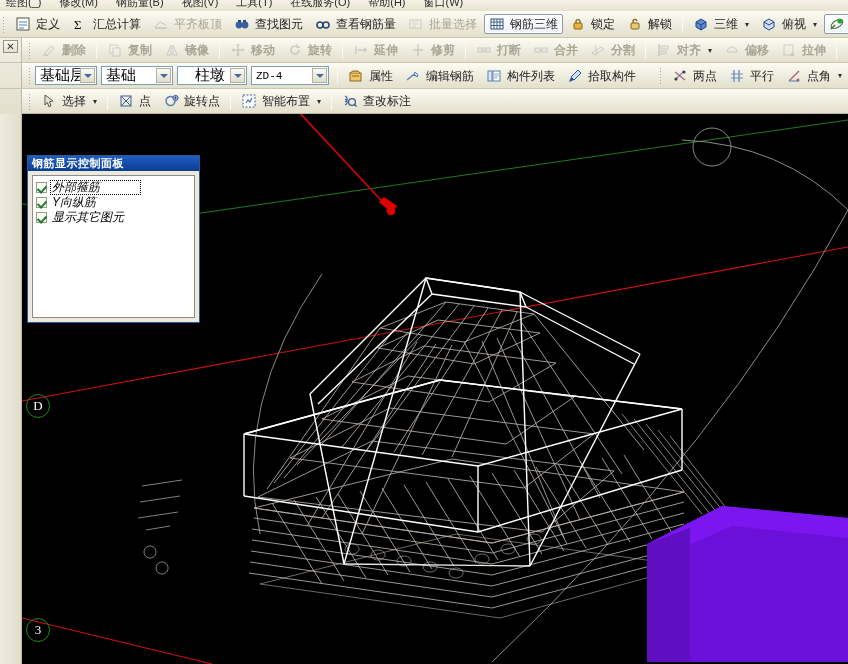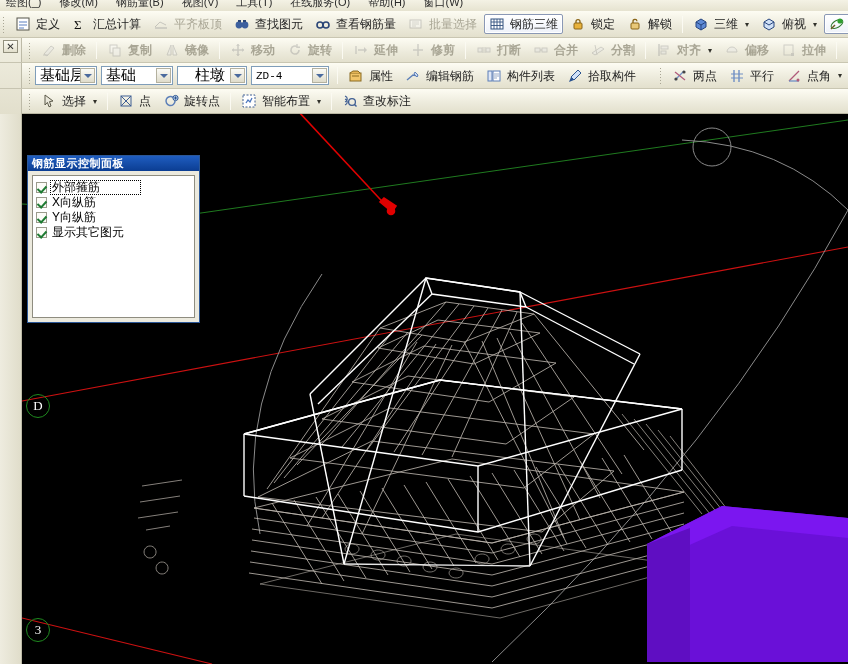--- a/index.html
+++ b/index.html
@@ -130,21 +130,21 @@
     color: #fff; font-size: 11px; font-weight: bold;
     padding-left: 4px; line-height: 15px;
     letter-spacing: .5px; overflow: hidden; white-space: nowrap;
   }
   #rcpanel .body {
     margin: 4px; height: 143px; background: #fff; border: 1px solid #8f8d80;
     padding: 4px 3px;
   }
   .chkrow {
     display: flex; align-items: center; gap: 4px; height: 15px;
-    font-size: 12px; color: #000; white-space: nowrap;
+    font-size: 12px; color: #000; white-space: nowrap; font-style: italic;
   }
   .chkrow.focus .lbl { outline: 1px dotted #000; outline-offset: 0px; }
   .chkrow .lbl { line-height: 13px; padding: 0 40px 0 1px; }
   .chkbox {
     width: 11px; height: 11px; flex: none;
     border: 1px solid #9b9b8c; background: #fcfcf7;
     position: relative;
   }
   .chkbox::after {
     content: ""; position: absolute; left: 2px; top: 1px;
@@ -682,24 +682,20 @@
 
   <div id="rcpanel">
     <div class="title">钢筋显示控制面板</div>
     <div class="body" id="rcpanel-body">
         <div class="chkrow focus">
           <span class="chkbox"></span>
           <span class="lbl">外部箍筋</span>
         </div>
         <div class="chkrow">
           <span class="chkbox"></span>
-          <span class="lbl">X向纵筋</span>
-        </div>
-        <div class="chkrow">
-          <span class="chkbox"></span>
           <span class="lbl">Y向纵筋</span>
         </div>
         <div class="chkrow">
           <span class="chkbox"></span>
           <span class="lbl">显示其它图元</span>
         </div>
       </div>
   </div>
 
 </div>

